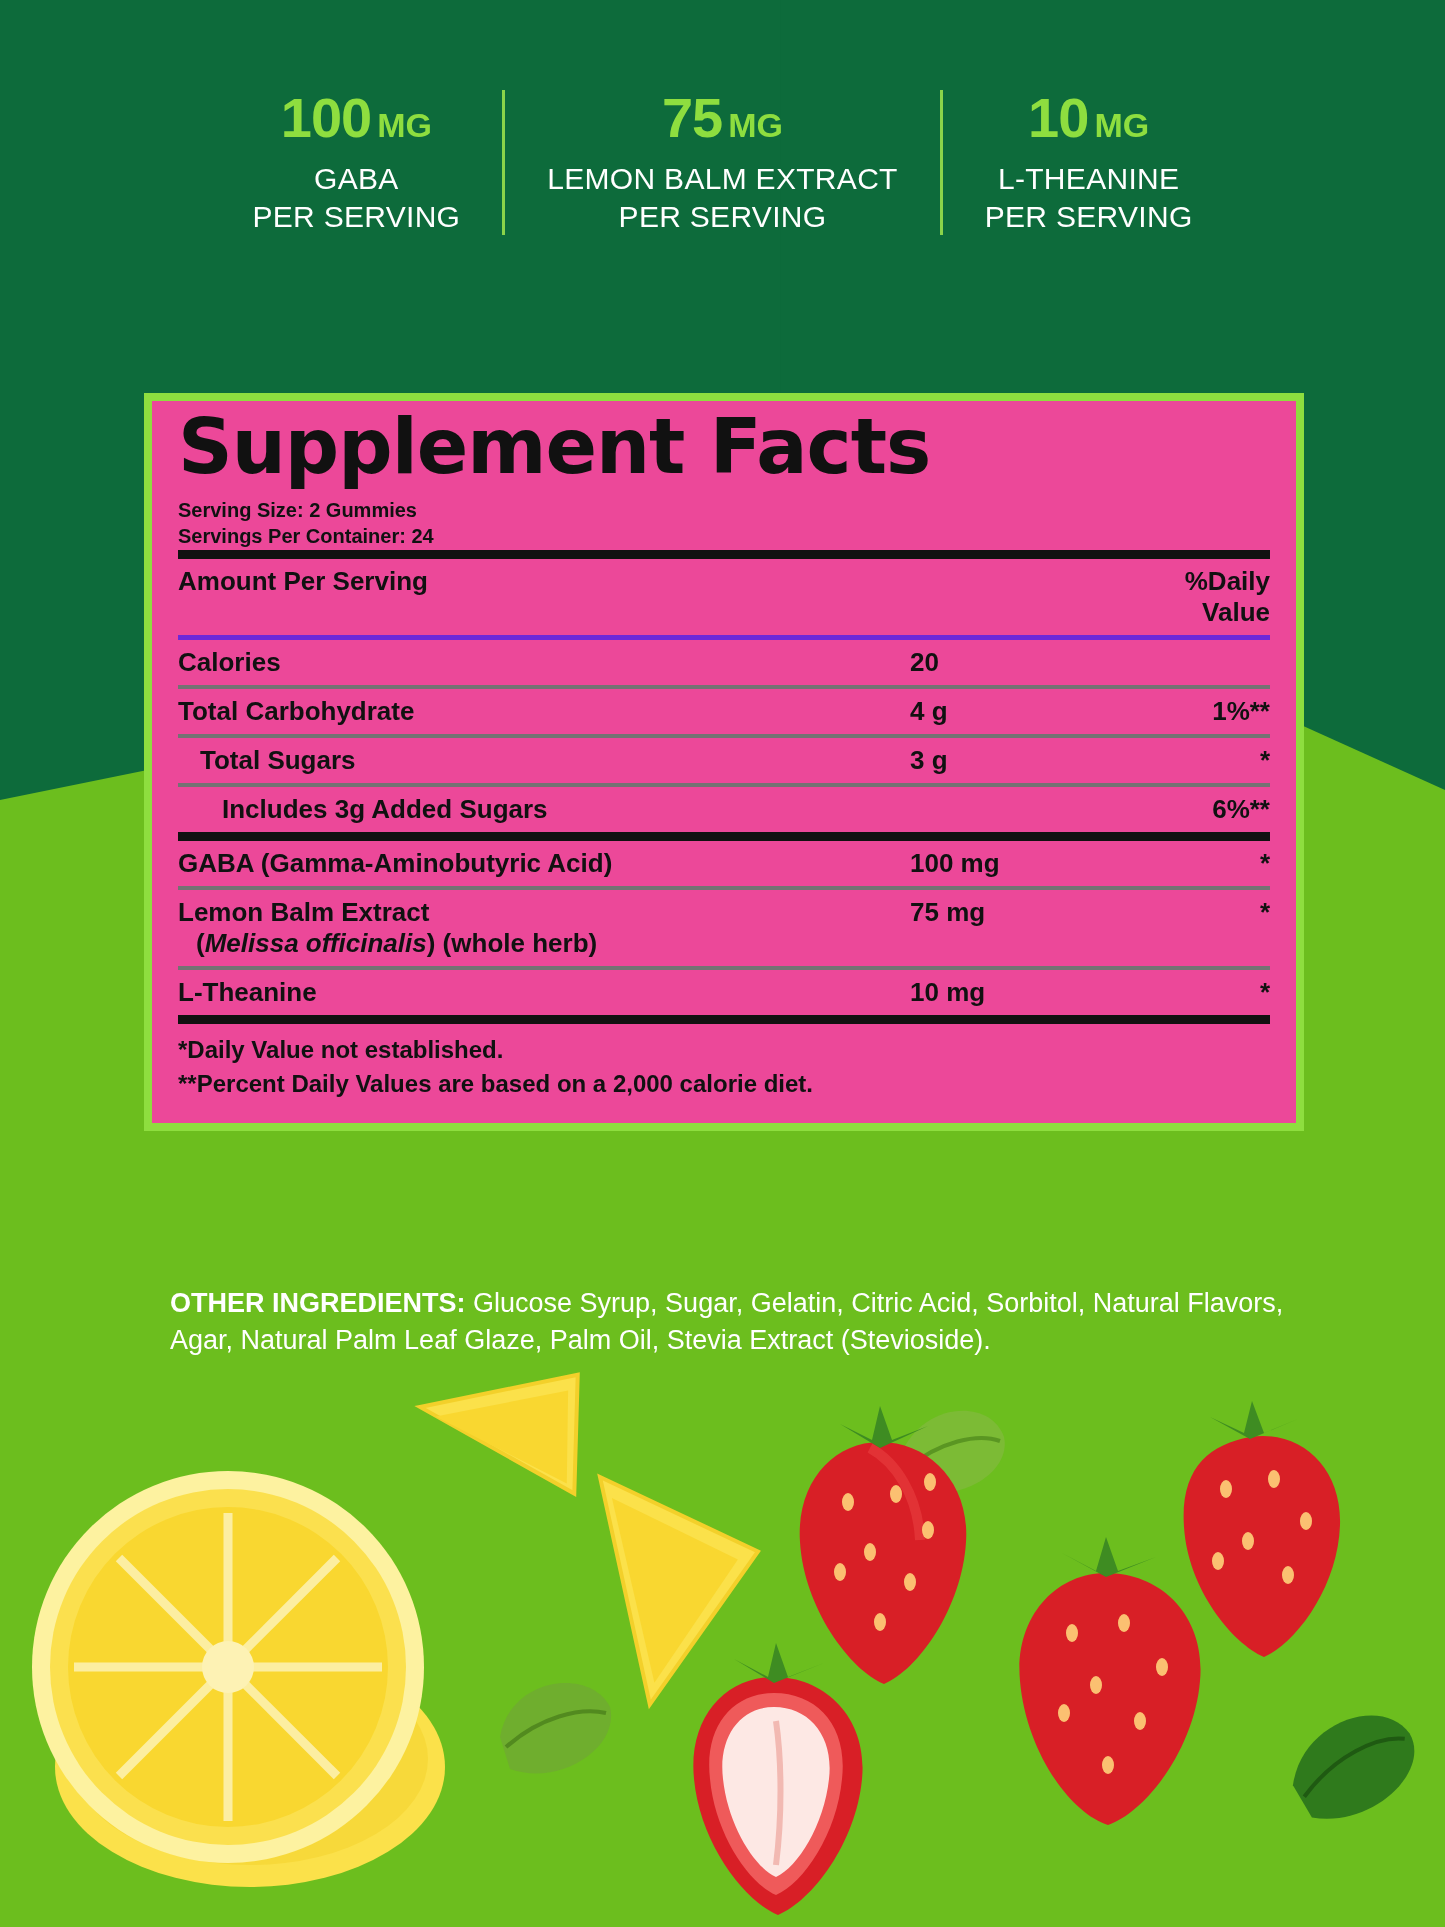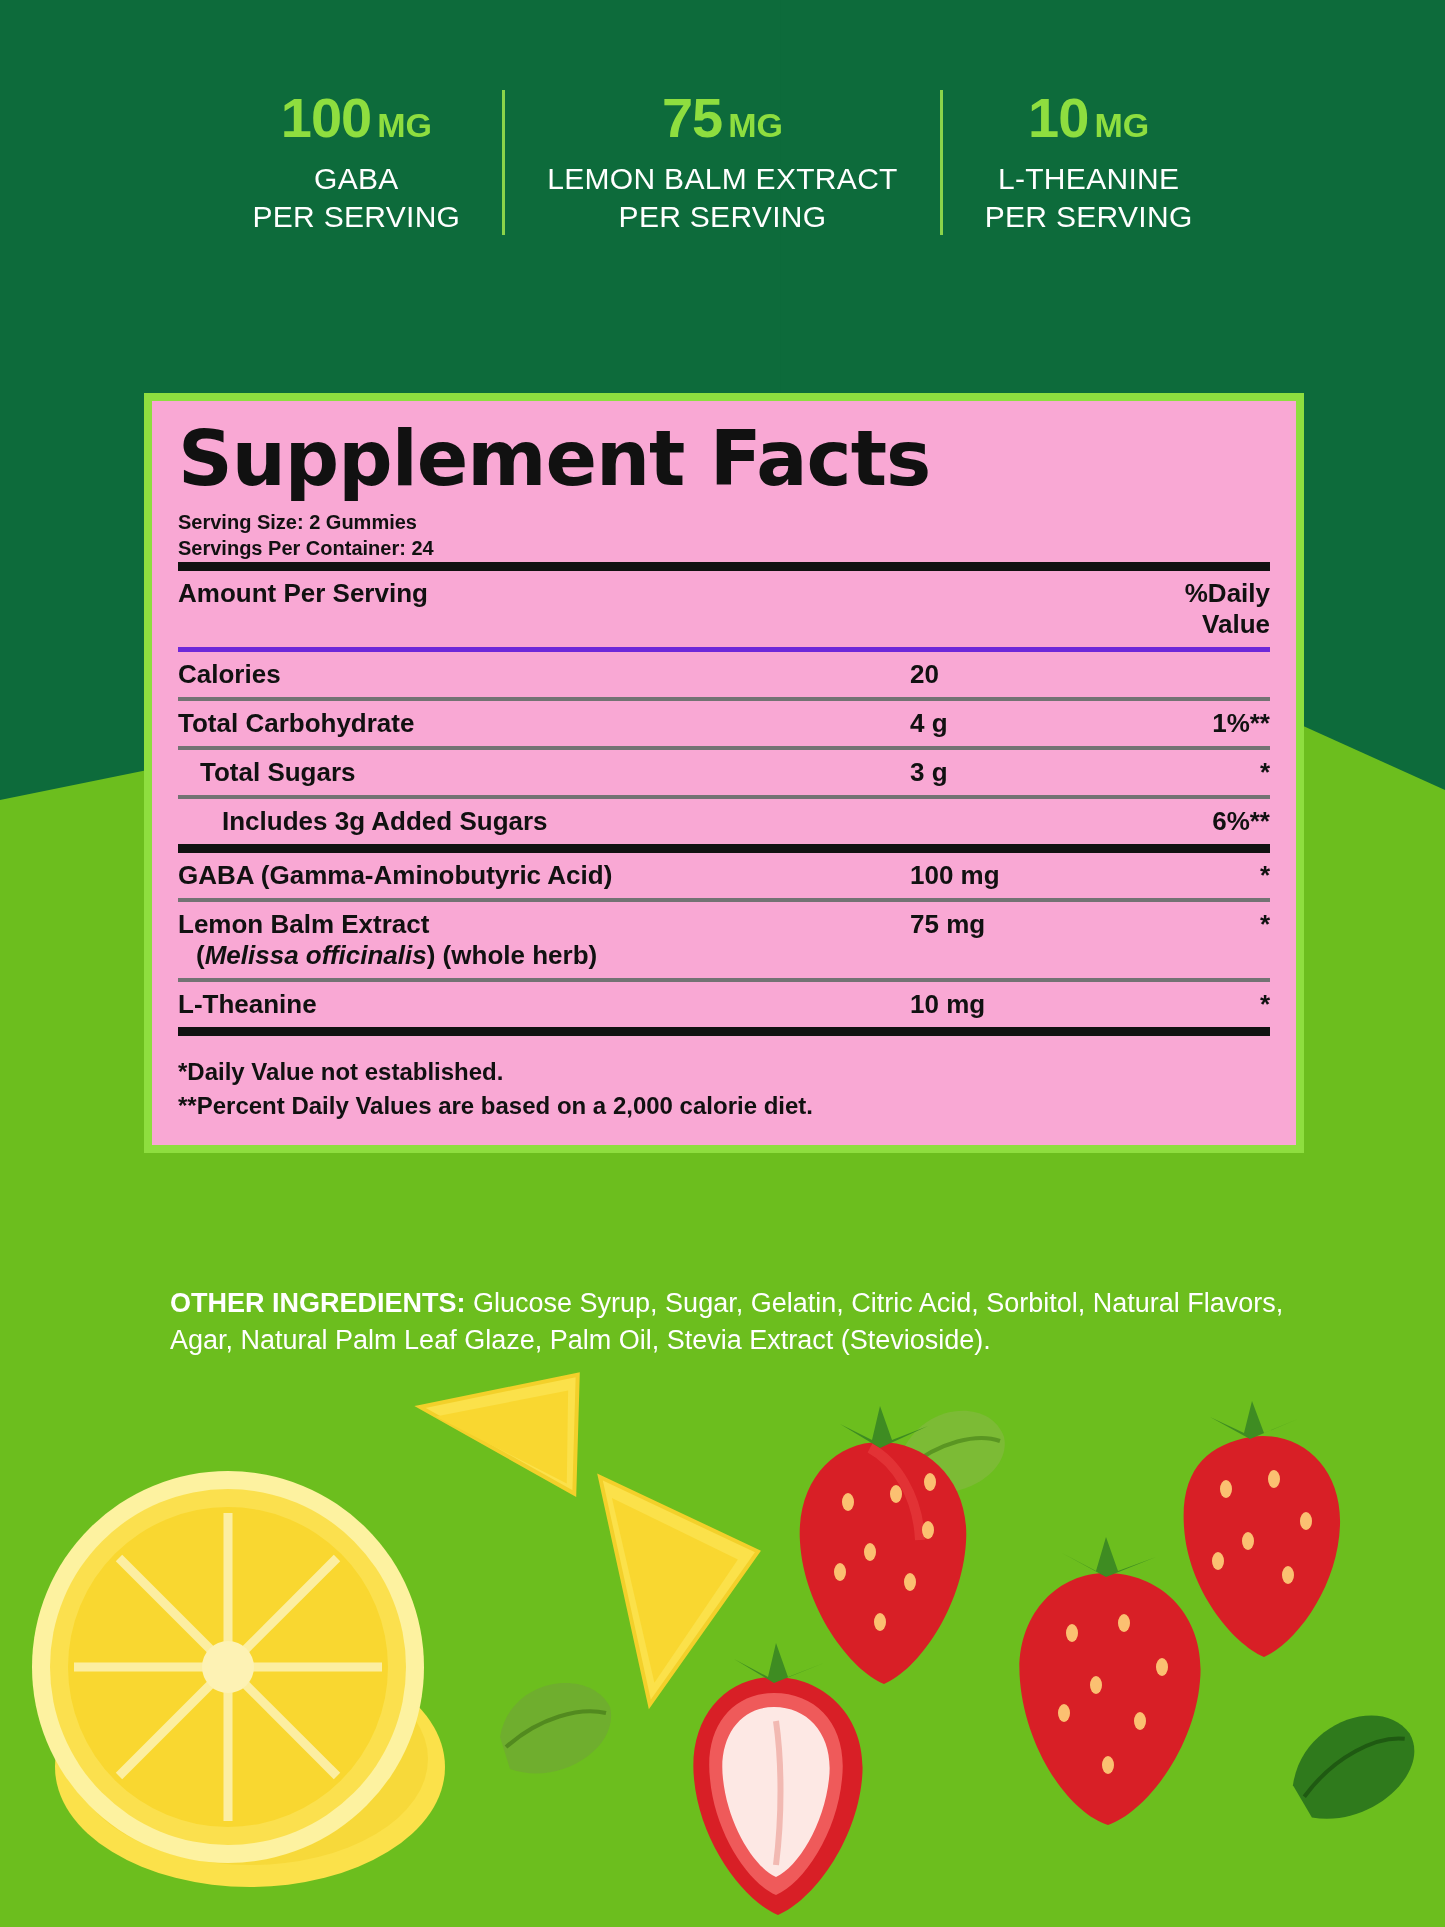--- a/index.html
+++ b/index.html
@@ -56,22 +56,22 @@
   }
 
   
   .facts-outer {
     position:absolute; left:144px; top:393px; width:1160px;
     background:#8ede3f;
     padding:8px;
     z-index:6;
   }
   .facts {
-    background:#f9a8d4;
-    padding:16px 26px 22px 26px;
+    background:#ec4899;
+    padding:4px 26px 22px 26px;
     color:#111;
   }
   .facts-title {
     font-size:76px; font-weight:bold; letter-spacing:-1px;
     line-height:1; margin:4px 0 12px 0;
     font-family:"DejaVu Sans", sans-serif;
   }
   .serving-line { font-size:20px; font-weight:bold; line-height:1.32; }
 
   table.sf { width:100%; border-collapse:collapse; font-size:26px; }
@@ -80,21 +80,21 @@
   .col-amt   { text-align:left; width:230px; font-weight:bold; padding-right:60px !important; }
   .col-dv    { text-align:right; width:130px; font-weight:bold; }
 
   .rule-thick { border-top:9px solid #111; }
   .rule-med   { border-top:5px solid #6d28d9; }
   .rule-thin  { border-top:4px solid #737373; }
   .indent1 { padding-left:22px !important; }
   .indent2 { padding-left:44px !important;margin-top:8px; }
   .hdr td { font-weight:bold; }
   .italic { font-style:italic; }
-  .footnotes { font-size:24px; font-weight:bold; line-height:1.35; margin-top:20px; }
+  .footnotes { font-size:24px; font-weight:bold; line-height:1.35; margin-top:10px; }
 
   
   .other-ing {
     position:absolute; left:170px; top:1285px; width:1130px;
     color:#ffffff; font-size:27px; line-height:1.38;
     z-index:6;
   }
   .other-ing b { font-weight:bold; }
 
   

